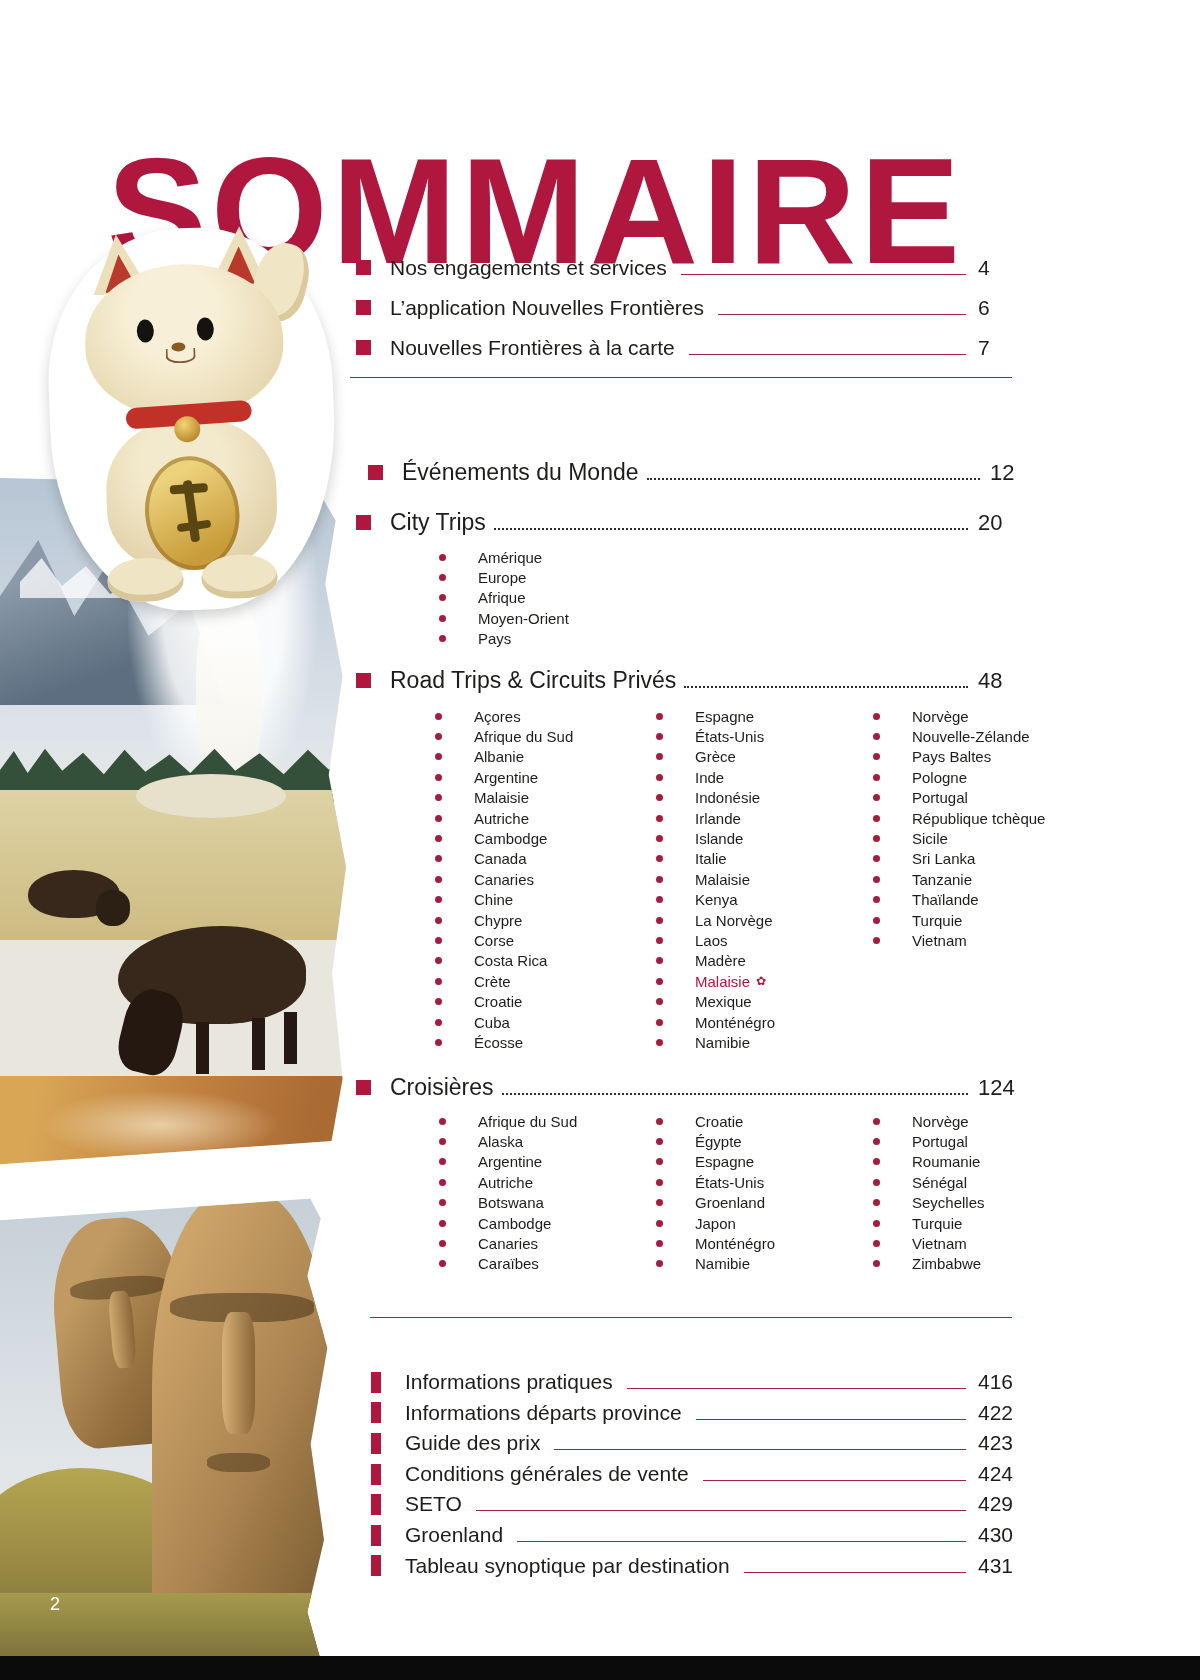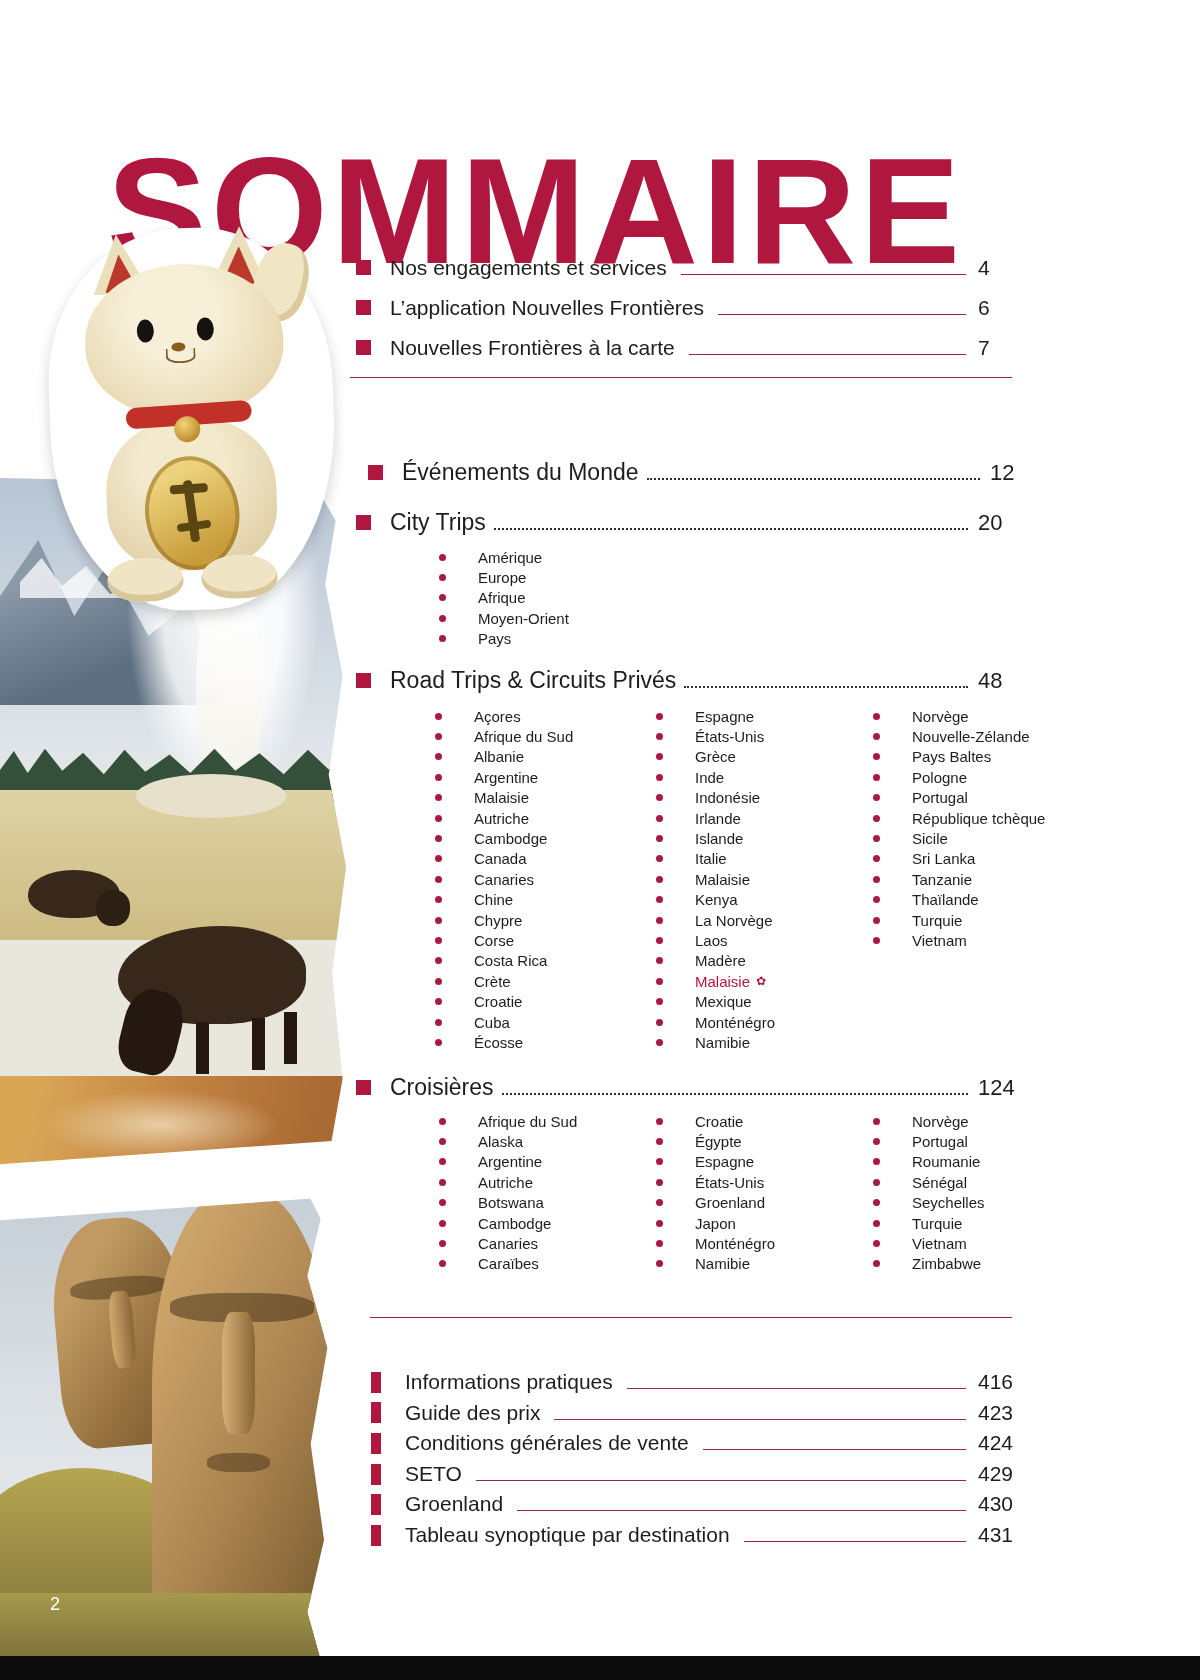--- a/index.html
+++ b/index.html
@@ -657,20 +657,26 @@
 
   <ul class="bottomlinks">
       <li class="link-row b">
       <span class="bar"></span>
       <span class="lbl">Informations pratiques</span>
       <span class="lead"></span>
       <span class="pg">416</span>
     </li>
       <li class="link-row b">
       <span class="bar"></span>
+      <span class="lbl">Informations départs province</span>
+      <span class="lead"></span>
+      <span class="pg">422</span>
+    </li>
+      <li class="link-row b">
+      <span class="bar"></span>
       <span class="lbl">Guide des prix</span>
       <span class="lead"></span>
       <span class="pg">423</span>
     </li>
       <li class="link-row b">
       <span class="bar"></span>
       <span class="lbl">Conditions générales de vente</span>
       <span class="lead"></span>
       <span class="pg">424</span>
     </li>

